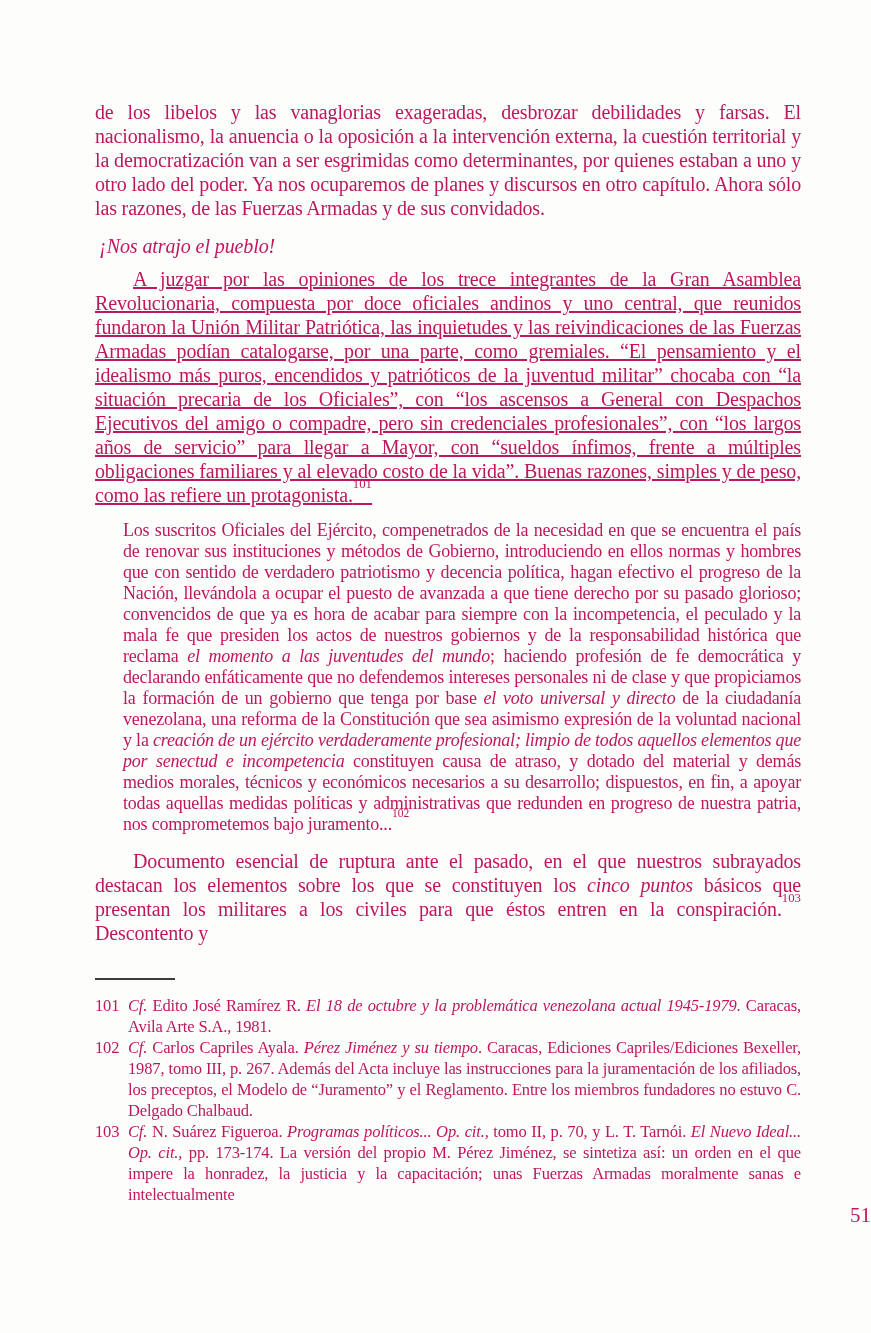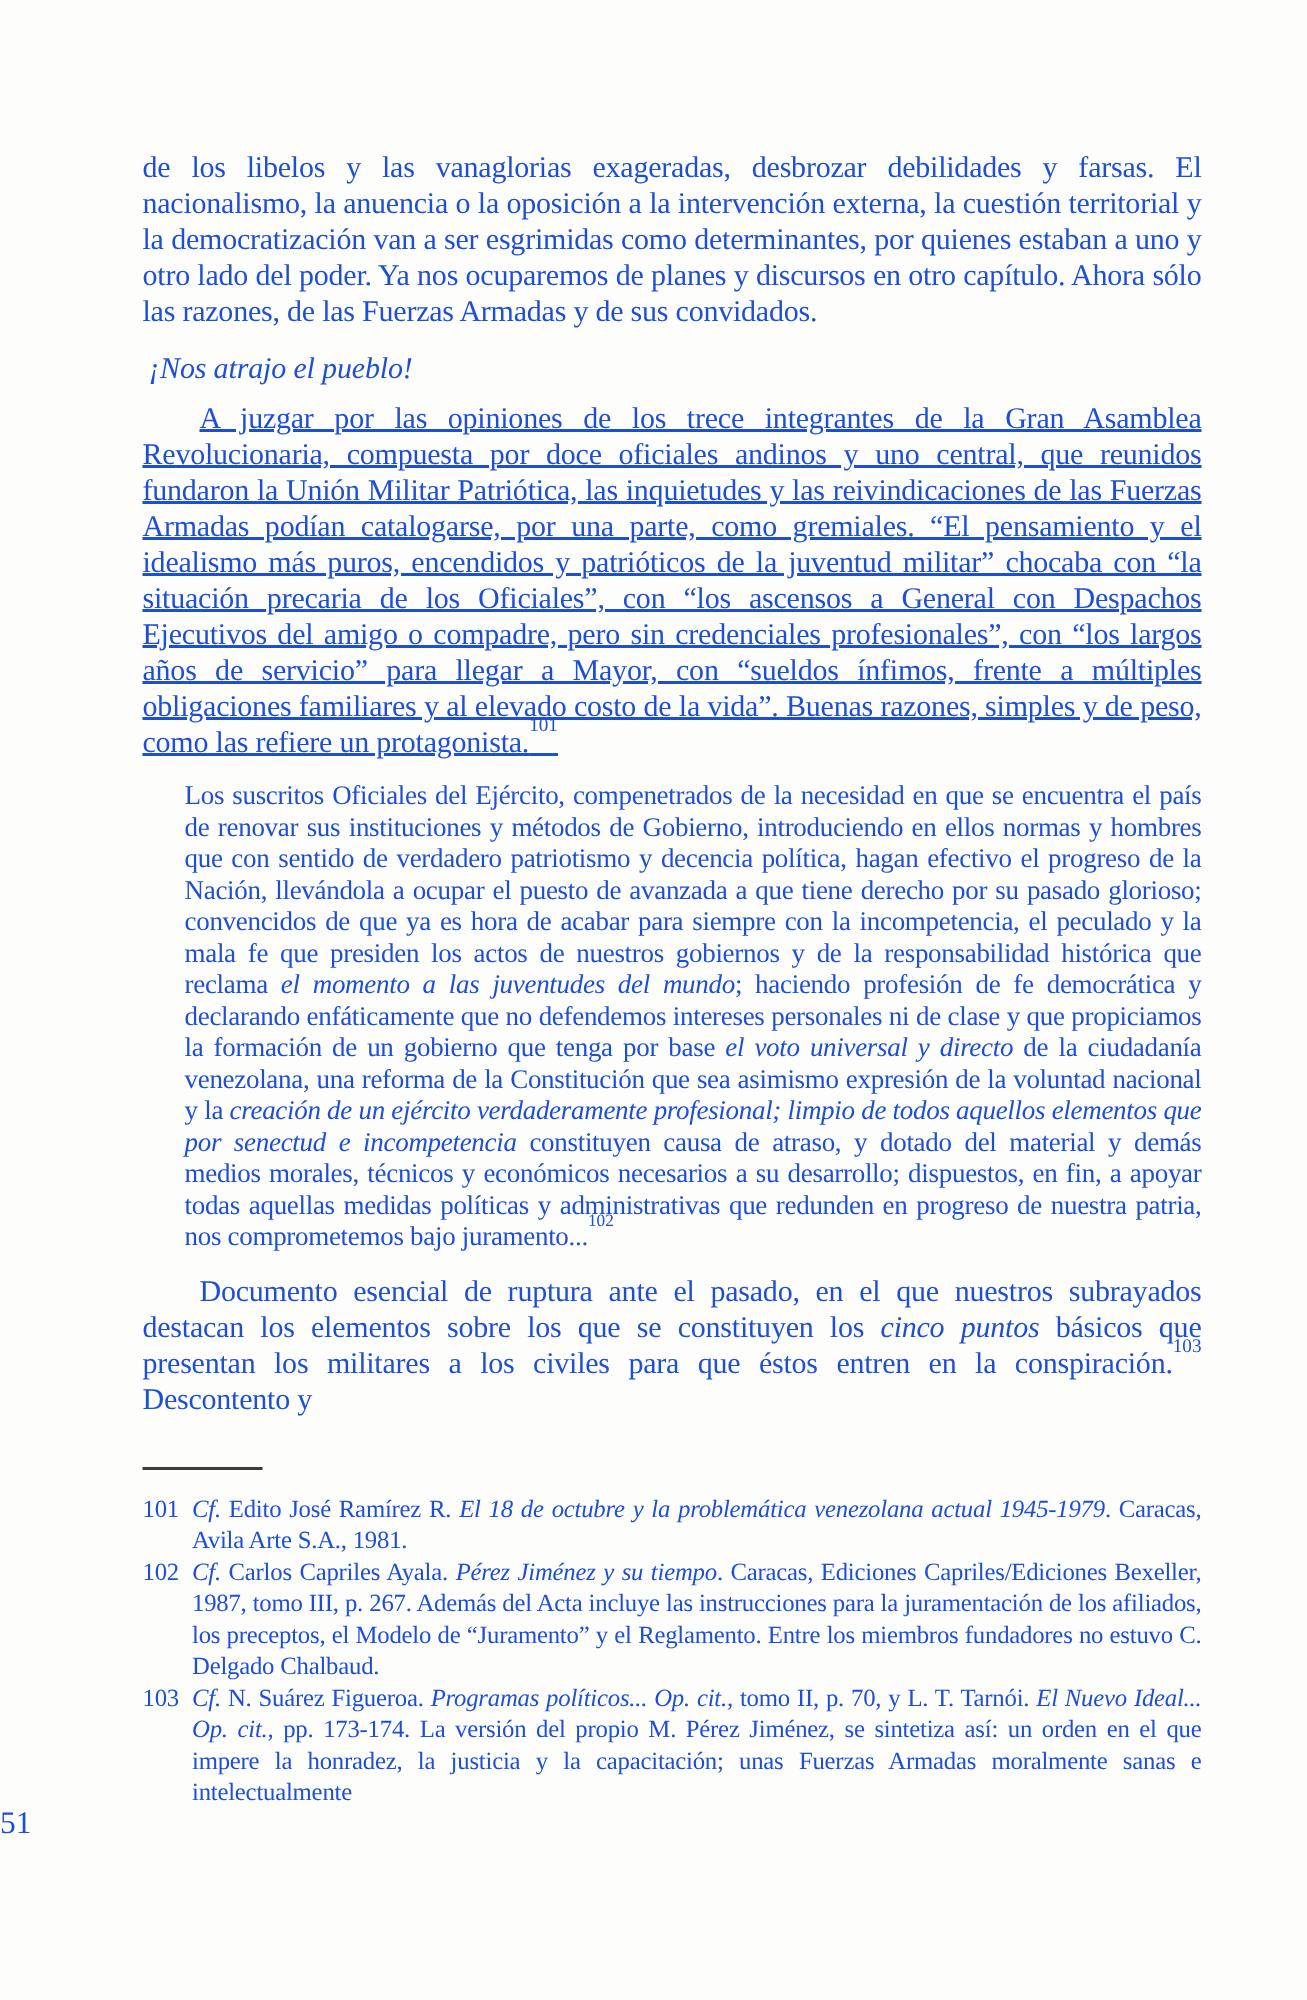--- a/index.html
+++ b/index.html
@@ -5,21 +5,21 @@
   html, body {
     margin: 0;
     padding: 0;
     background: #fdfdfc;
   }
   .page {
     position: relative;
     width: 871px;
     height: 1333px;
     background: #fdfdfc;
-    color: #1d4ed8;
+    color: #be185d;
     font-family: "Liberation Serif", serif;
     overflow: hidden;
   }
   .text-block {
     position: absolute;
     left: 95px;
     top: 100px;
     width: 706px;
   }
   .para {
@@ -75,21 +75,21 @@
     position: relative;
     top: -0.5em;
     letter-spacing: 0;
   }
   em { font-style: italic; }
   .page-number {
     position: absolute;
     left: 0;
     top: 1203px;
     width: 871px;
-    text-align: left;
+    text-align: right;
     font-size: 21px;
     line-height: 24px;
   }
 </style>
 </head>
 <body>
 
 <div class="page">
   <div class="text-block">
 

